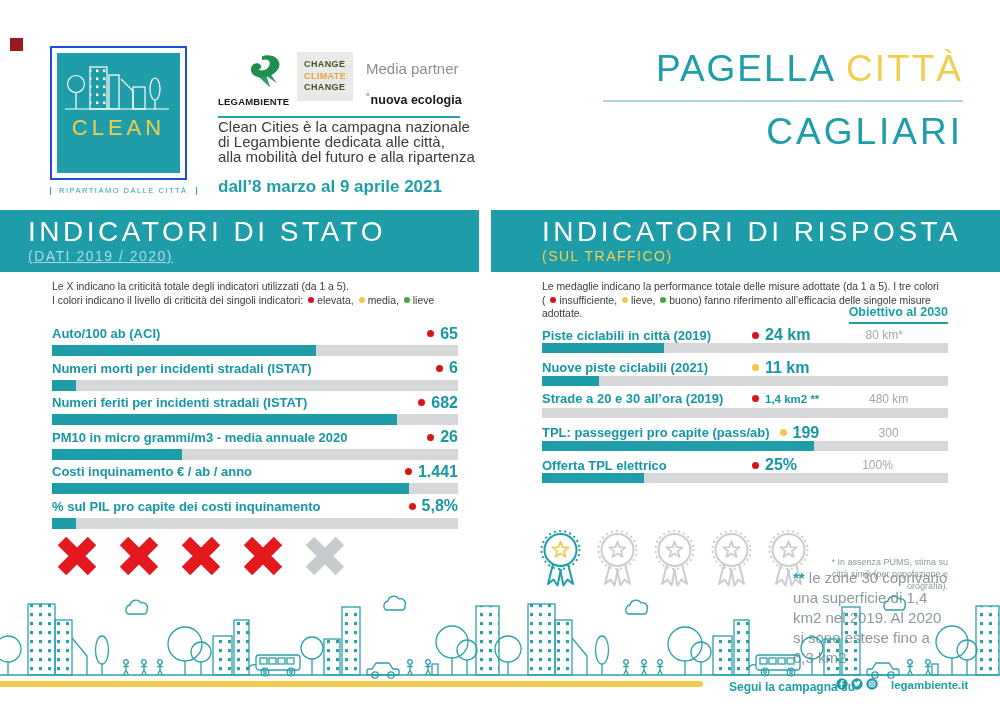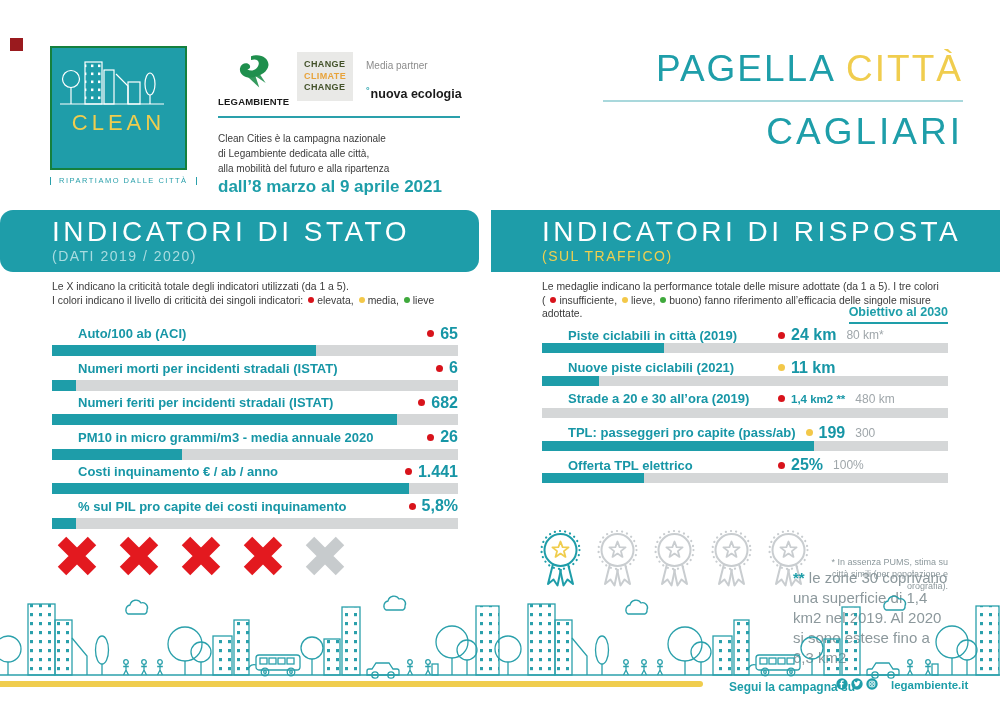--- a/index.html
+++ b/index.html
@@ -4,85 +4,85 @@
 <style>
   html,body{margin:0;padding:0;background:#fff;}
   .page{position:relative;width:1000px;height:707px;background:#fff;overflow:hidden;
         font-family:"Liberation Sans",sans-serif;color:#3b3b3b;}
 
   
   .corner-square{position:absolute;left:10px;top:38px;width:13px;height:13px;background:#9a1a1e;}
 
   
   .cc-logo{position:absolute;left:50px;top:46px;width:137px;}
-  .cc-frame{border:2px solid #15803d;}
+  .cc-frame{border:2px solid #1d4ed8;padding:5px;}
   .cc-square{background:#1f9da9;height:120px;position:relative;}
   .cc-art{position:absolute;left:2px;top:6px;}
   .cc-word1{position:absolute;left:0;width:100%;top:62px;text-align:center;color:#f0cd4e;
             font-size:22px;letter-spacing:4px;font-weight:normal;}
   .cc-word2{position:absolute;left:0;width:100%;top:88px;text-align:center;color:#ffffff;
             font-size:22px;letter-spacing:2.5px;font-weight:normal;}
   .cc-tagline{display:flex;align-items:flex-end;gap:4px;margin-top:6px;color:#2aa0ab;
               font-size:7.5px;letter-spacing:1.5px;white-space:nowrap;}
   .cc-corner-l{width:6px;height:7px;border-left:1.5px solid #2aa0ab;border-bottom:1.5px solid #2aa0ab;}
   .cc-corner-r{width:6px;height:7px;border-right:1.5px solid #2aa0ab;border-bottom:1.5px solid #2aa0ab;}
   .cc-dash{flex:1;border-bottom:1.5px solid #2aa0ab;height:4px;}
 
   .partners{position:absolute;left:218px;top:52px;width:250px;display:flex;gap:13px;align-items:flex-start;}
-  .lega{width:66px;text-align:center;}
+  .lega{width:66px;text-align:right;}
   .lega-label{font-size:9.5px;font-weight:bold;color:#1a1a1a;letter-spacing:.2px;margin-top:2px;}
   .ccc-box{width:56px;background:#e9e9e7;padding:7px 0 7px 7px;box-sizing:border-box;}
   .ccc-box div{font-size:9px;font-weight:bold;letter-spacing:.4px;line-height:11.5px;color:#43522a;}
   .ccc-box div.orange{color:#e8a33b;}
   .media{padding-top:8px;}
-  .media-label{font-size:10px;color:#8c8c8c;}
+  .media-label{font-size:15px;color:#8c8c8c;}
   .ne-logo{margin-top:14px;font-size:12.5px;font-weight:bold;color:#1a1a1a;}
   .ne-deg{color:#1e9ea9;font-size:9px;vertical-align:super;margin-right:1px;}
   .partners-rule{position:absolute;left:218px;top:116px;width:242px;border:none;border-top:2px solid #2aa0ab;margin:0;}
-  .campaign-desc{position:absolute;left:218px;top:131px;margin:0;font-size:10px;line-height:15px;color:#3b3b3b;}
+  .campaign-desc{position:absolute;left:218px;top:119px;margin:0;font-size:15px;line-height:15px;color:#3b3b3b;}
   .dates{position:absolute;left:218px;top:177px;font-size:17px;font-weight:bold;color:#1e9ea9;}
 
   .pagella{position:absolute;right:37px;top:48px;width:360px;text-align:right;}
   .pagella-title{font-size:37px;letter-spacing:2px;color:#1e9ea9;white-space:nowrap;}
   .pagella-title .yellow{color:#f0cd4e;}
   .pagella-rule{border:none;border-top:2px solid #a9d8dc;margin:10px 0 9px 0;}
   .city-name{font-size:37px;letter-spacing:3px;color:#1e9ea9;}
 
   
   .band{position:absolute;top:210px;height:62px;background:#1e9da9;box-sizing:border-box;padding-top:6px;}
-  .band-left{left:0;width:479px;padding-left:52px;border-radius:13px;}
+  .band-left{left:0;width:479px;padding-left:28px;}
   .band-right{left:491px;width:520px;padding-left:51px;}
   .band h2{margin:0;font-size:28px;font-weight:normal;letter-spacing:3.5px;color:#fff;line-height:32px;}
   .band .sub{font-size:14px;letter-spacing:1.5px;line-height:17px;}
-  .sub-light{color:#a9dce0;}
+  .sub-light{color:#a9dce0;text-decoration:underline;}
   .sub-yellow{color:#efcf4f;}
 
   .legend{position:absolute;top:280px;margin:0;font-size:10.4px;line-height:13.5px;color:#3b3b3b;}
   .legend-left{left:52px;width:420px;}
   .legend-right{left:542px;width:422px;}
   .dot{display:inline-block;width:6px;height:6px;border-radius:50%;vertical-align:middle;
        margin:0 3px 1px 5px;}
 
   .objective{position:absolute;right:52px;top:305px;font-size:12.5px;font-weight:bold;color:#1e9ea9;
              border-bottom:2px solid #1e9ea9;padding-bottom:3px;}
 
   
   .rows{position:absolute;top:326px;width:406px;}
   .rows-left{left:52px;}
   .rows-right{left:542px;}
   .irow{margin-bottom:4.5px;}
   .rows-right .irow{margin-bottom:5.5px;}
-  .irow-top{display:flex;justify-content:space-between;align-items:center;height:15px;margin-bottom:4px;margin-left:26px;}
+  .irow-top{display:flex;justify-content:space-between;align-items:center;height:15px;margin-bottom:4px;}
   .rows-right .irow-top{display:grid;grid-template-columns:minmax(200px,max-content) max-content 1fr;
                         column-gap:10px;align-items:center;height:14px;margin-bottom:3px;}
   .ilabel{font-size:13px;font-weight:bold;color:#1796a6;white-space:nowrap;}
   .ival{font-size:16px;font-weight:bold;color:#1796a6;white-space:nowrap;}
   .ival.small{font-size:11.5px;}
   .ival .vdot{display:inline-block;width:7px;height:7px;border-radius:50%;margin:0 6px 1px 0;vertical-align:middle;}
-  .itarget{font-size:12px;color:#9fa6aa;text-align:left;white-space:nowrap;}
+  .itarget{font-size:12px;color:#9fa6aa;text-align:center;white-space:nowrap;}
   .itarget.small{font-size:8.5px;}
   .bar{height:10px;background:#d5d7d8;}
   .rows-left .bar{height:11px;}
   .fill{height:100%;background:#1e9da9;}
 
   
   .xrow{position:absolute;left:55px;top:534px;display:flex;gap:18px;}
   .medals{position:absolute;left:538px;top:528px;display:flex;gap:12px;}
 
   .fn1{position:absolute;right:52px;top:556px;width:118px;text-align:right;

